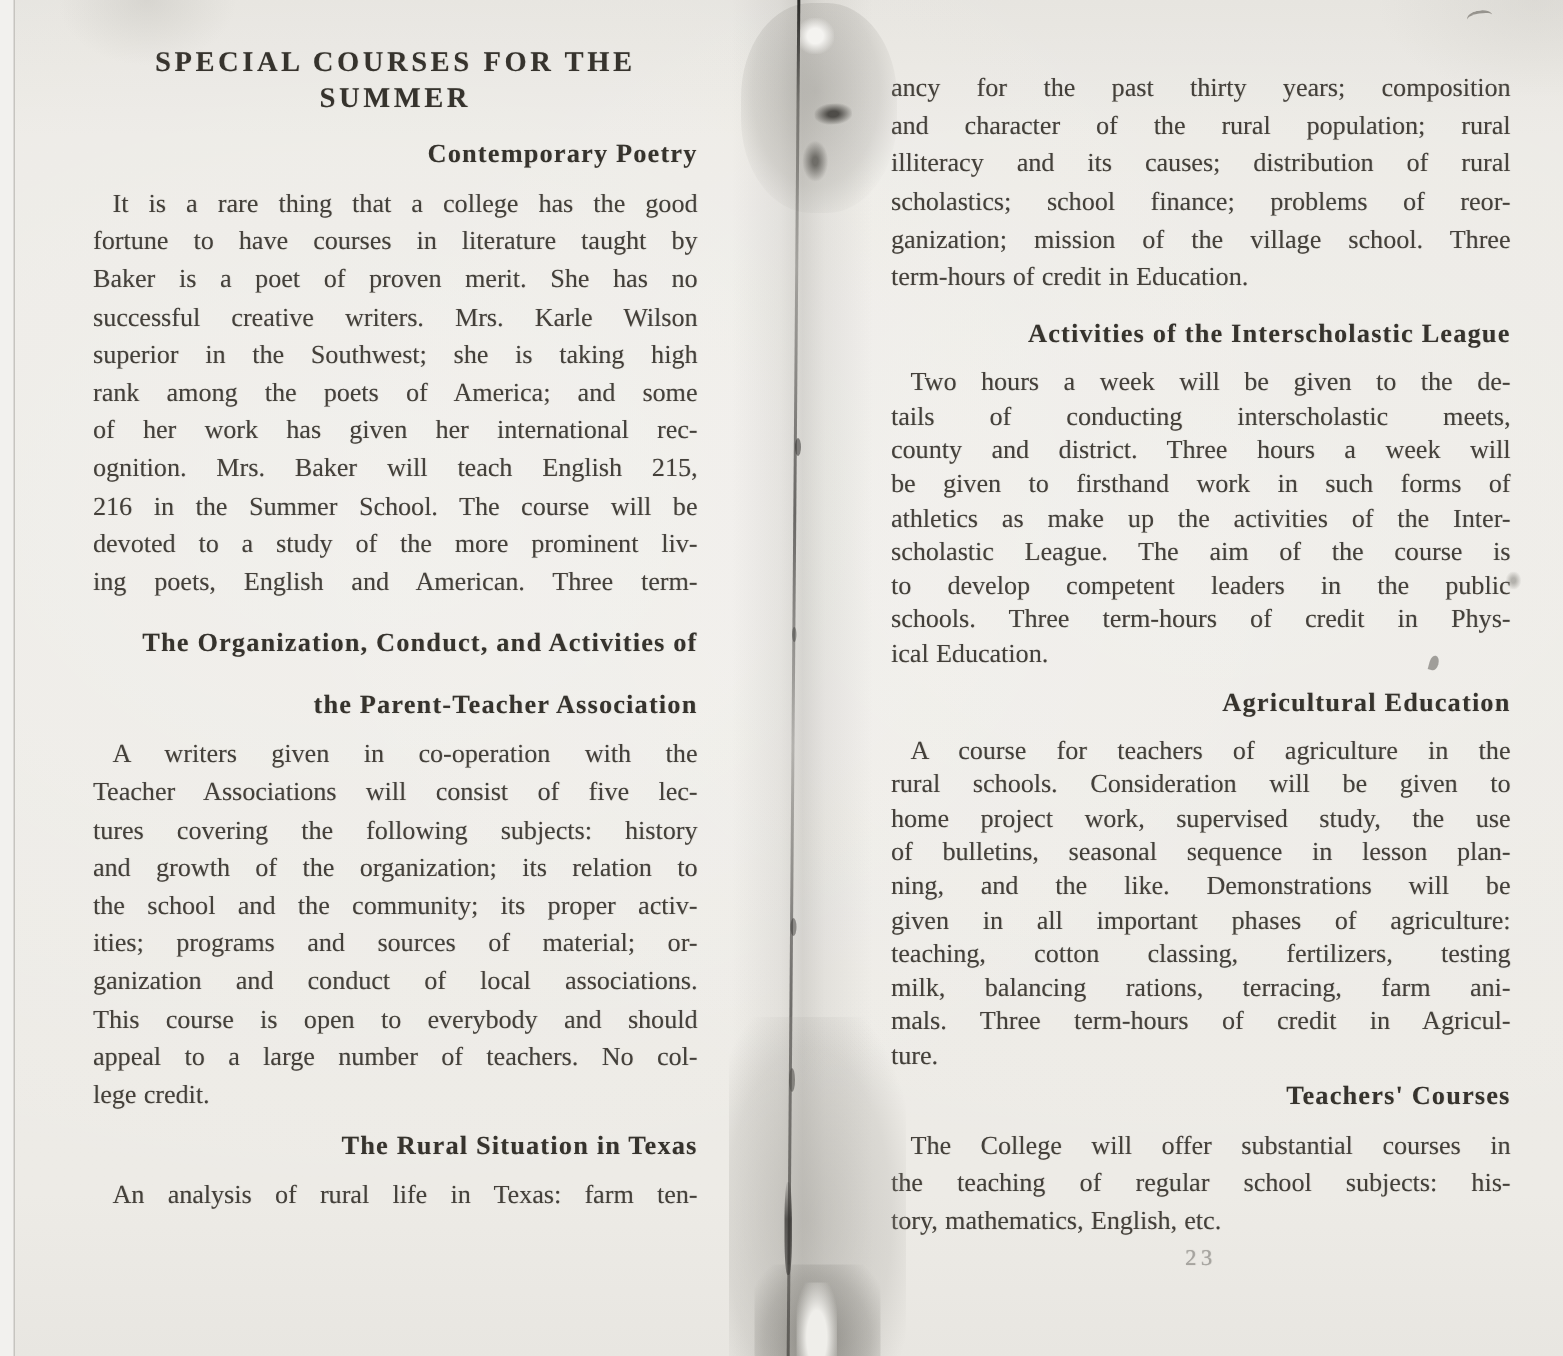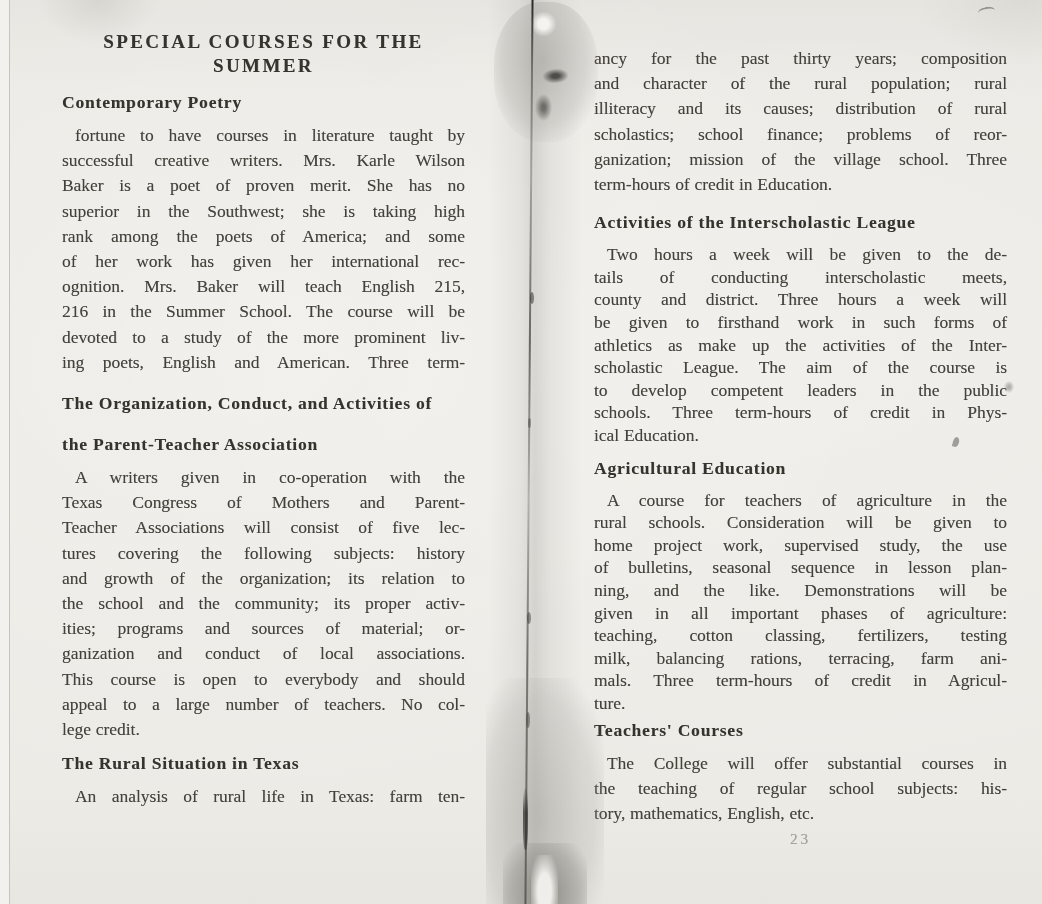--- a/index.html
+++ b/index.html
@@ -22,21 +22,21 @@
   .page-right { left:594px; top:46px; width:413px; }
 
   .main-heading {
     font-size:19px; line-height:24px; font-weight:700;
     letter-spacing:2.4px; text-align:center;
     color:#36332d; margin:0 0 11px 0;
   }
   .sec-heading { margin:0 0 8px 0; }
   .heading-line {
     font-weight:700; font-size:17.5px; line-height:26px;
-    letter-spacing:0.8px; text-align:left; color:#36332d;
+    letter-spacing:0.8px; text-align:right; color:#36332d;
   }
   .page-left .sec-heading-2line .heading-line { line-height:26px;margin-top:15px; }
 
   .para { margin:0 0 10px 0; }
   .body-line {
     font-size:17.4px; line-height:25.2px;
     text-align:justify; text-align-last:justify;
     word-spacing:0.5px;
   }
   .para .body-line:first-child { text-indent:13px; }
@@ -142,41 +142,41 @@
 <div class="scan">
 
   <div class="page page-left">
     <h1 class="main-heading">SPECIAL COURSES FOR THE SUMMER</h1>
 
     <section>
       <h2 class="sec-heading">
           <div class="heading-line line-last">Contemporary Poetry</div>
         </h2>
       <div class="para mb12">
+          <div class="body-line">It is a rare thing that a college has the good</div>
           <div class="body-line">fortune to have courses in literature taught by</div>
+          <div class="body-line">Baker is a poet of proven merit. She has no</div>
           <div class="body-line">successful creative writers. Mrs. Karle Wilson</div>
-          <div class="body-line">Baker is a poet of proven merit. She has no</div>
           <div class="body-line">superior in the Southwest; she is taking high</div>
           <div class="body-line">rank among the poets of America; and some</div>
           <div class="body-line">of her work has given her international rec-</div>
           <div class="body-line">ognition. Mrs. Baker will teach English 215,</div>
           <div class="body-line">216 in the Summer School. The course will be</div>
           <div class="body-line">devoted to a study of the more prominent liv-</div>
           <div class="body-line">ing poets, English and American. Three term-</div>
         </div>
     </section>
 
     <section>
       <h2 class="sec-heading sec-heading-2line">
           <div class="heading-line">The Organization, Conduct, and Activities of</div>
           <div class="heading-line line-last">the Parent-Teacher Association</div>
         </h2>
       <div class="para mb8">
           <div class="body-line">A writers given in co-operation with the</div>
-          <div class="body-line">Texas Congress of Mothers and Parent-</div>
           <div class="body-line">Teacher Associations will consist of five lec-</div>
           <div class="body-line">tures covering the following subjects: history</div>
           <div class="body-line">and growth of the organization; its relation to</div>
           <div class="body-line">the school and the community; its proper activ-</div>
           <div class="body-line">ities; programs and sources of material; or-</div>
           <div class="body-line">ganization and conduct of local associations.</div>
           <div class="body-line">This course is open to everybody and should</div>
           <div class="body-line">appeal to a large number of teachers. No col-</div>
           <div class="body-line line-last">lege credit.</div>
         </div>

